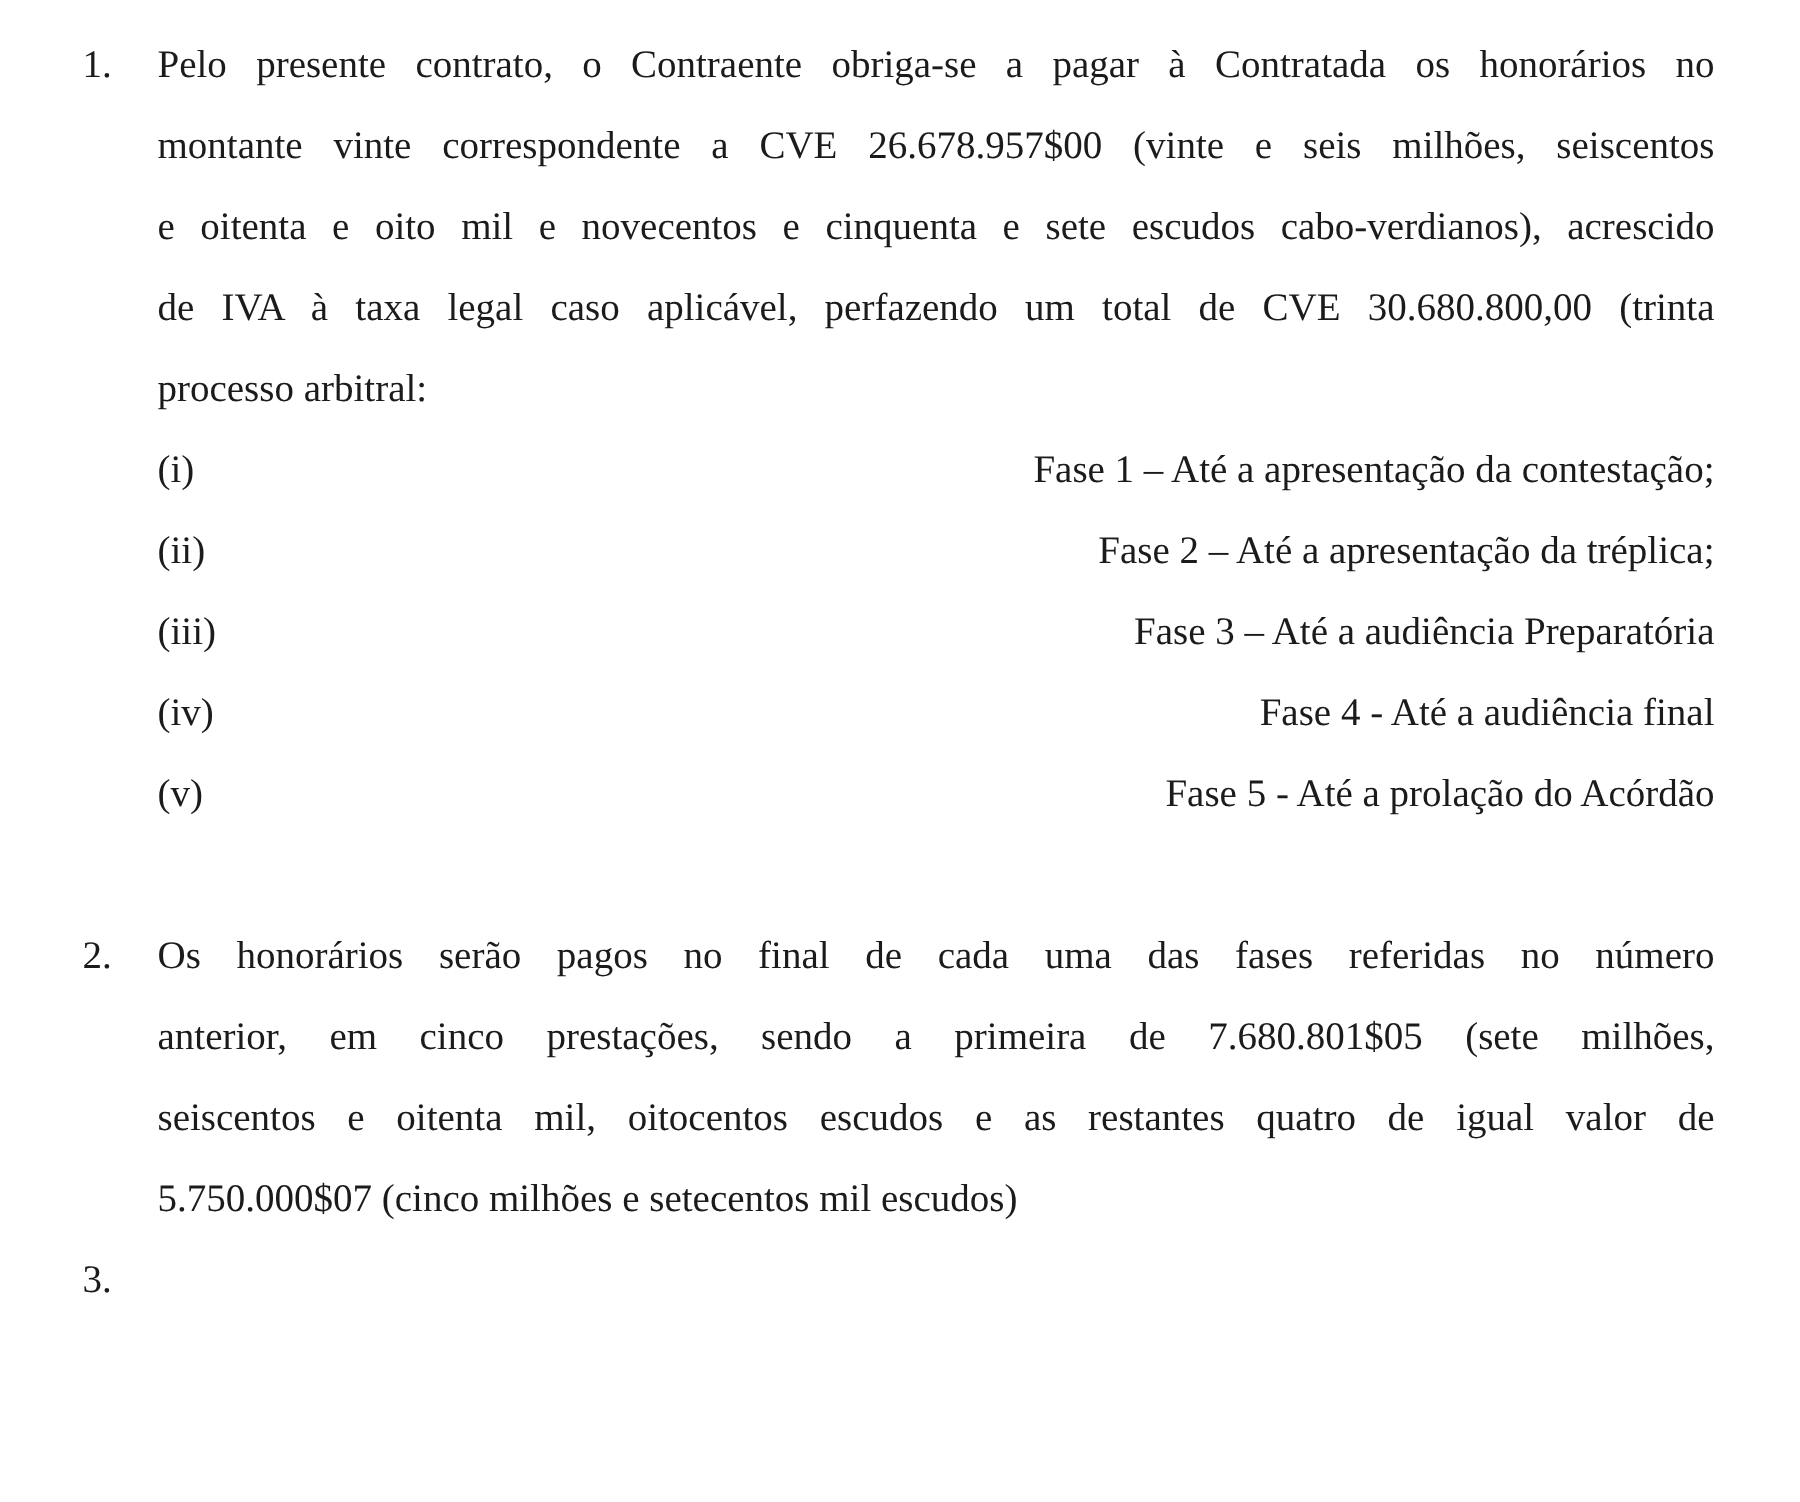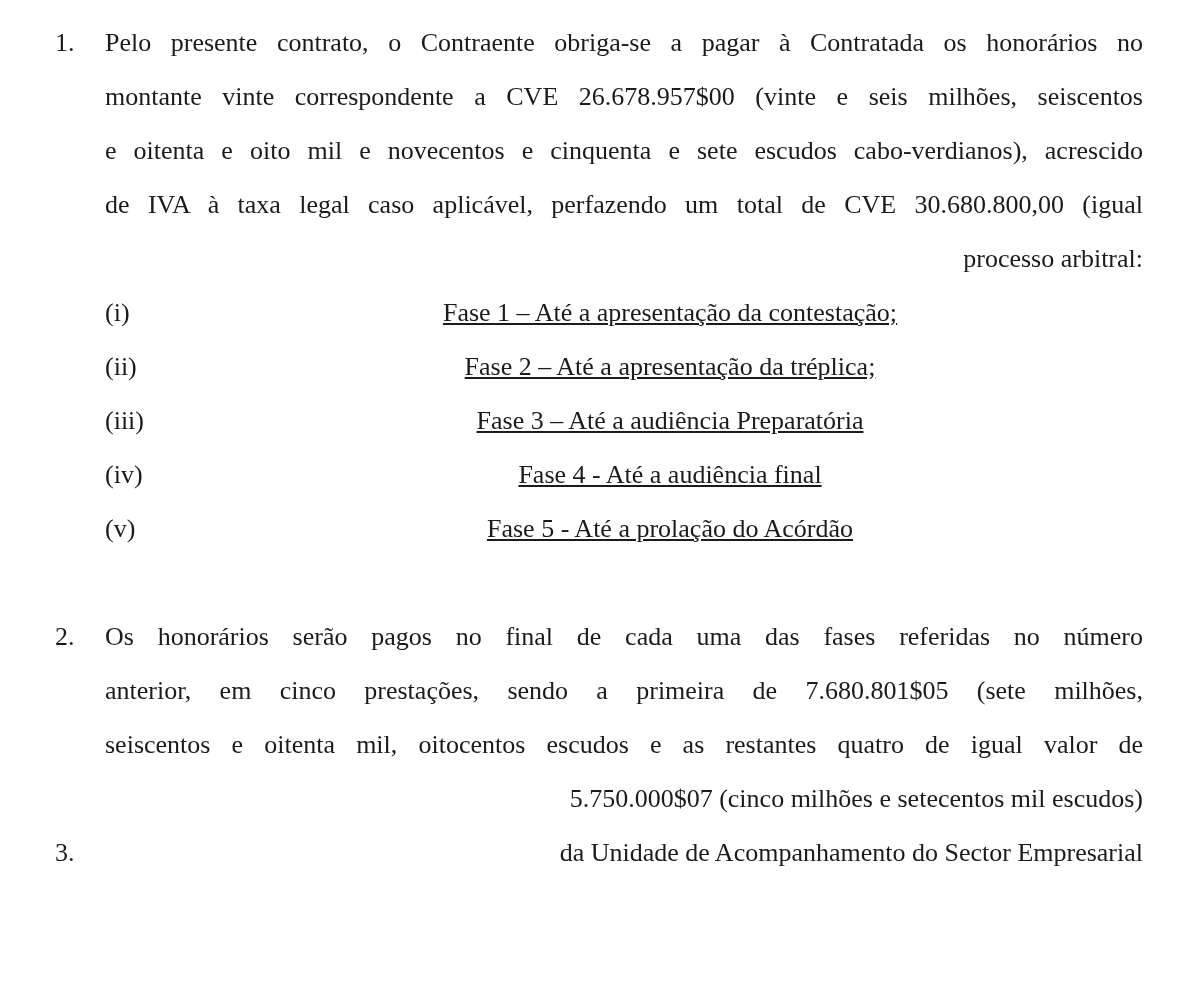--- a/index.html
+++ b/index.html
@@ -35,58 +35,57 @@
   }
   .line {
     height: 54px;
     white-space: normal;
   }
   .line.j {
     text-align: justify;
     text-align-last: justify;
   }
   .line.l {
-    text-align: right;
+    text-align: left;
   }
   .sublist {
     margin: 0;
   }
   .subrow {
     display: flex;
     height: 54px;
     line-height: 54px;
   }
   .subrow .sublabel {
     flex: 0 0 92px;
     width: 92px;
   }
   .subrow .subtext {
     flex: 1 1 auto;
-    text-align: center;
-    text-decoration: underline;
+    text-align: right;
   }
   .item-2 {
     margin-top: 54px;
   }
   b {
     font-weight: normal;
   }
 </style>
 </head>
 <body>
 
 <div class="page">
 
   <div class="item item-1">
     <div class="num">1.</div>
     <div class="body">
       <div class="line j">Pelo presente contrato, o Contraente obriga-se a pagar à Contratada os honorários no</div>
       <div class="line j"><span>montante vinte correspondente a CVE </span><b>26.678.957$00</b><span> (vinte e seis milhões, seiscentos</span></div>
       <div class="line j">e oitenta e oito mil e novecentos e cinquenta e sete escudos cabo-verdianos), acrescido</div>
-      <div class="line j"><span>de IVA à taxa legal caso aplicável, perfazendo um total de CVE </span><b>30.680.800,00</b><span> (igual</span></div>
+      <div class="line j"><span>de IVA à taxa legal caso aplicável, perfazendo um total de CVE </span><b>30.680.800,00</b><span> (trinta</span></div>
       <div class="line l">processo arbitral:</div>
 
       <div class="sublist">
         <div class="subrow">
           <div class="sublabel">(i)</div>
           <div class="subtext">Fase 1 – Até a apresentação da contestação;</div>
         </div>
         <div class="subrow">
           <div class="sublabel">(ii)</div>
           <div class="subtext">Fase 2 – Até a apresentação da tréplica;</div>
@@ -113,17 +112,16 @@
       <div class="line j">Os honorários serão pagos no final de cada uma das fases referidas no número</div>
       <div class="line j">anterior, em cinco prestações, sendo a primeira de 7.680.801$05 (sete milhões,</div>
       <div class="line j">seiscentos e oitenta mil, oitocentos escudos e as restantes quatro de igual valor de</div>
       <div class="line l">5.750.000$07 (cinco milhões e setecentos mil escudos)</div>
     </div>
   </div>
 
   <div class="item item-3">
     <div class="num">3.</div>
     <div class="body">
-      <div class="line l">da Unidade de Acompanhamento do Sector Empresarial</div>
     </div>
   </div>
 
 </div>
 
 </body></html>

